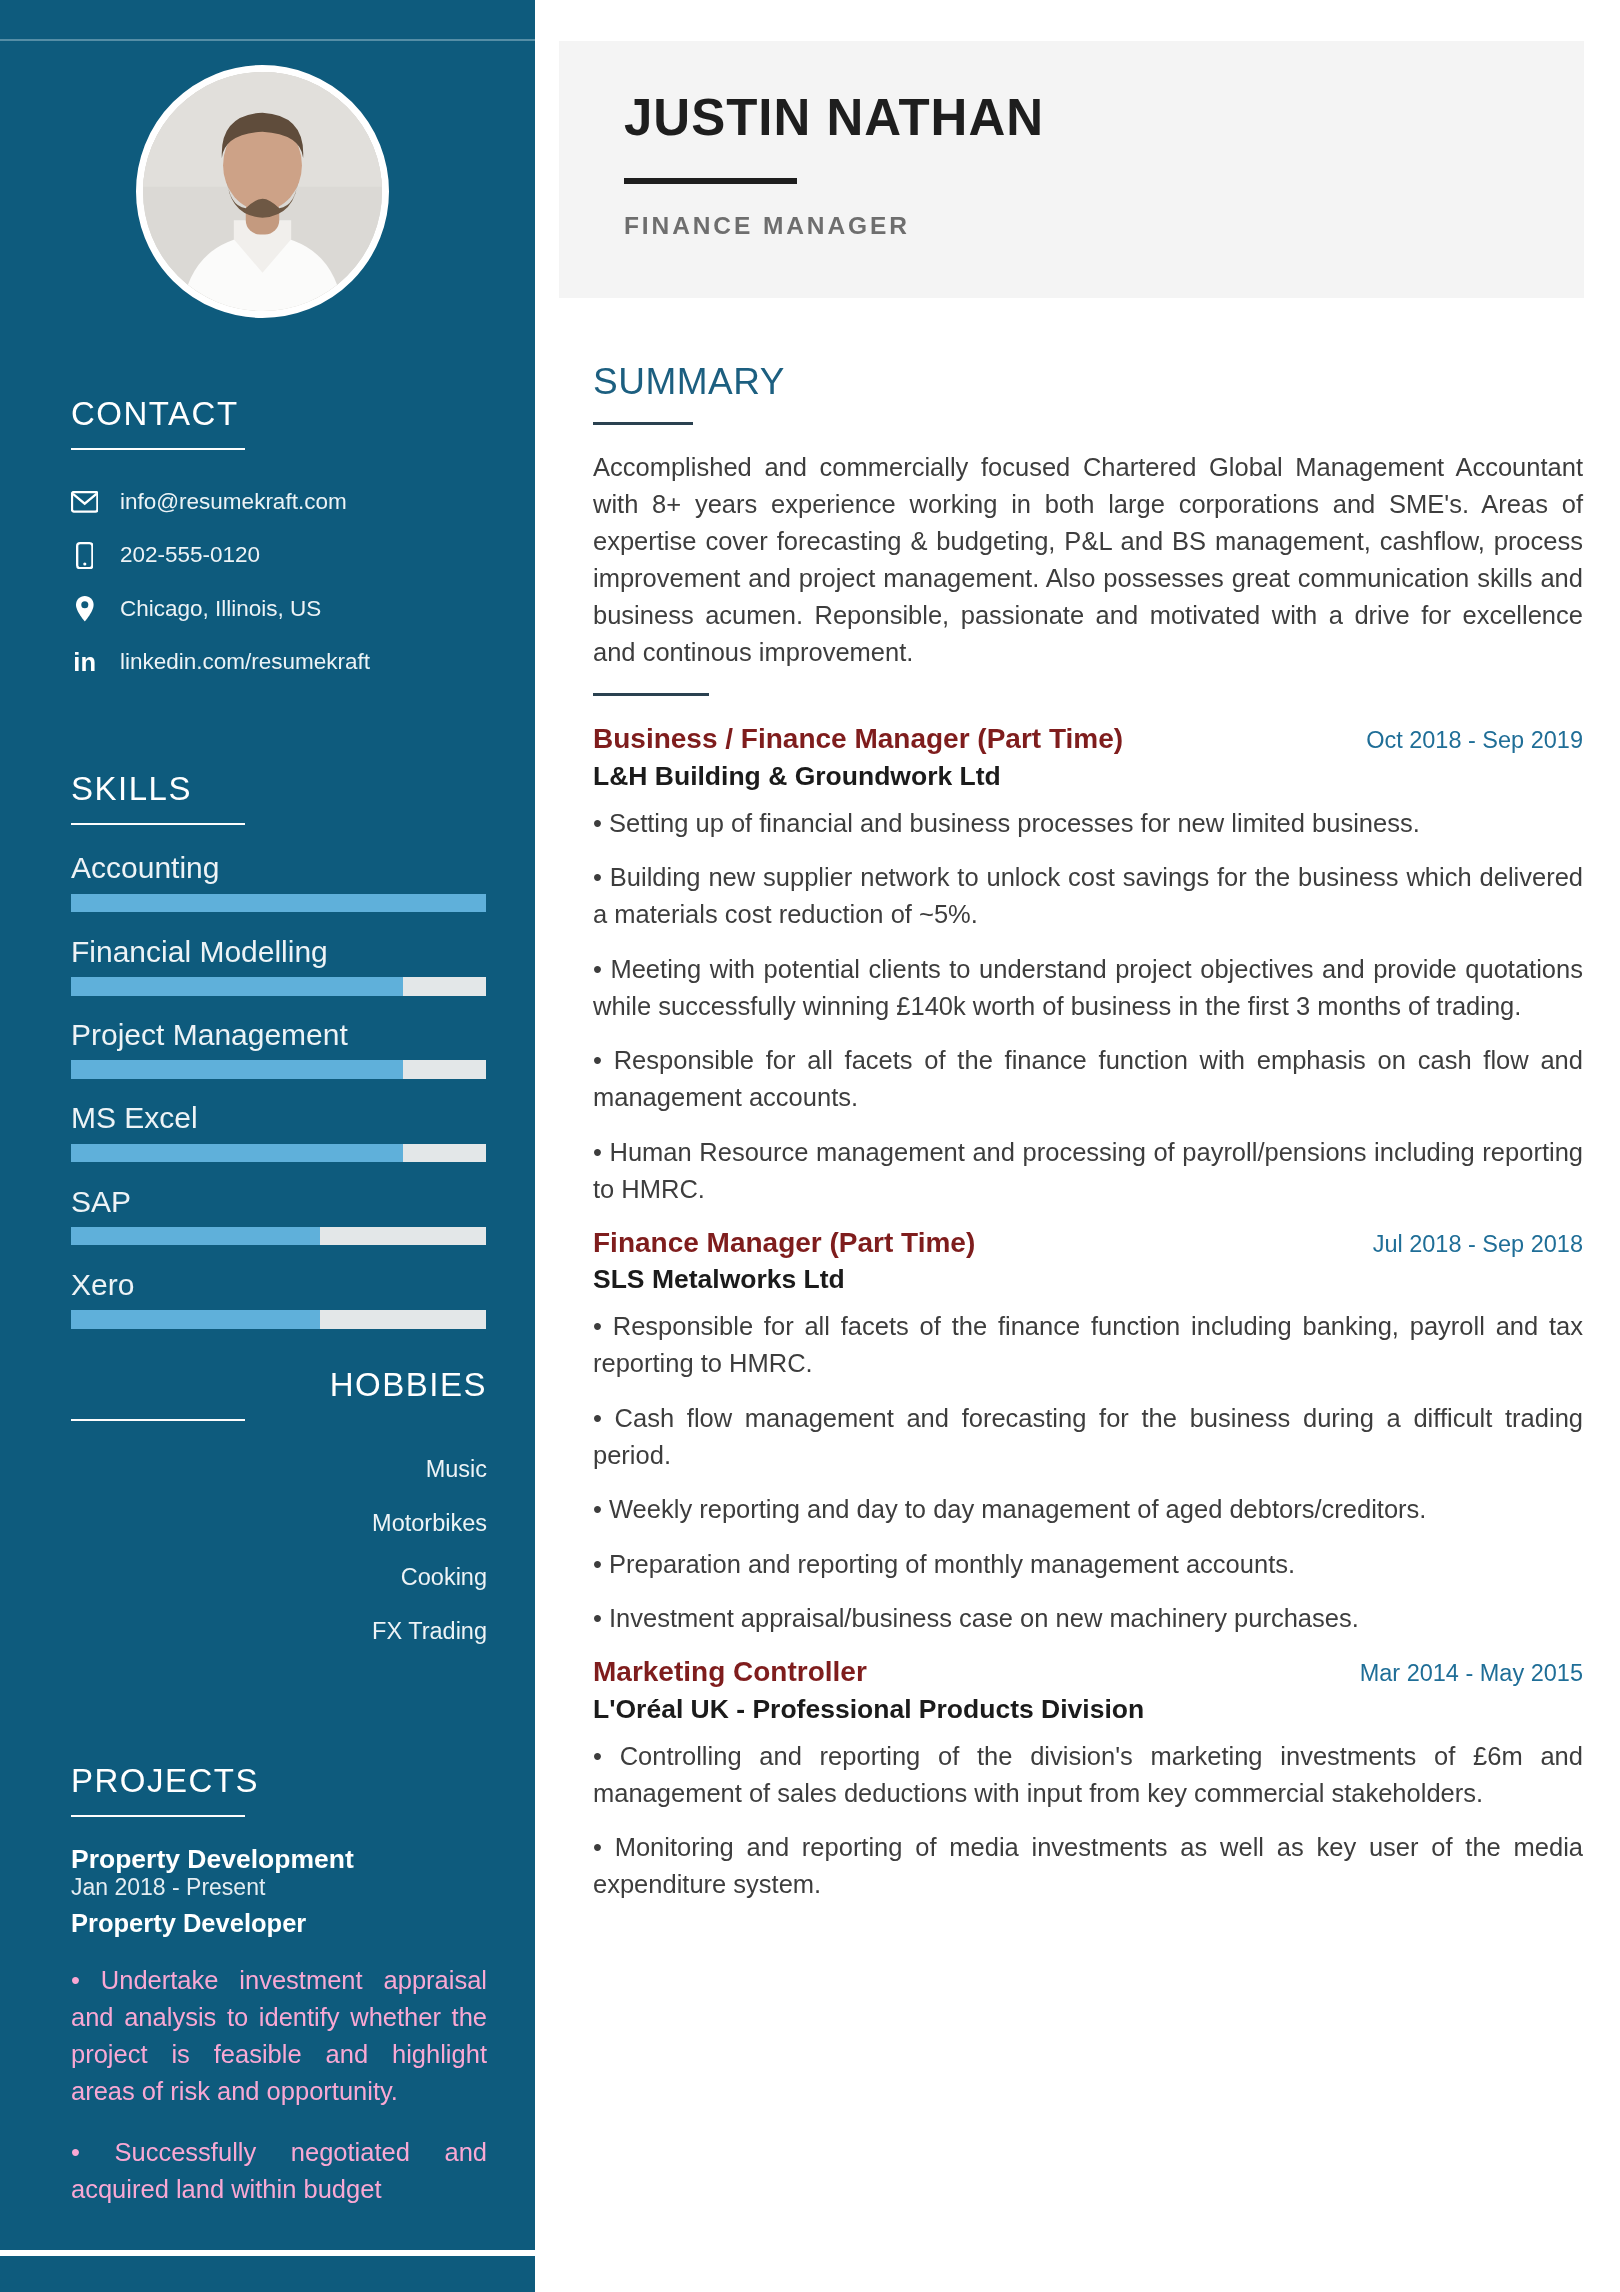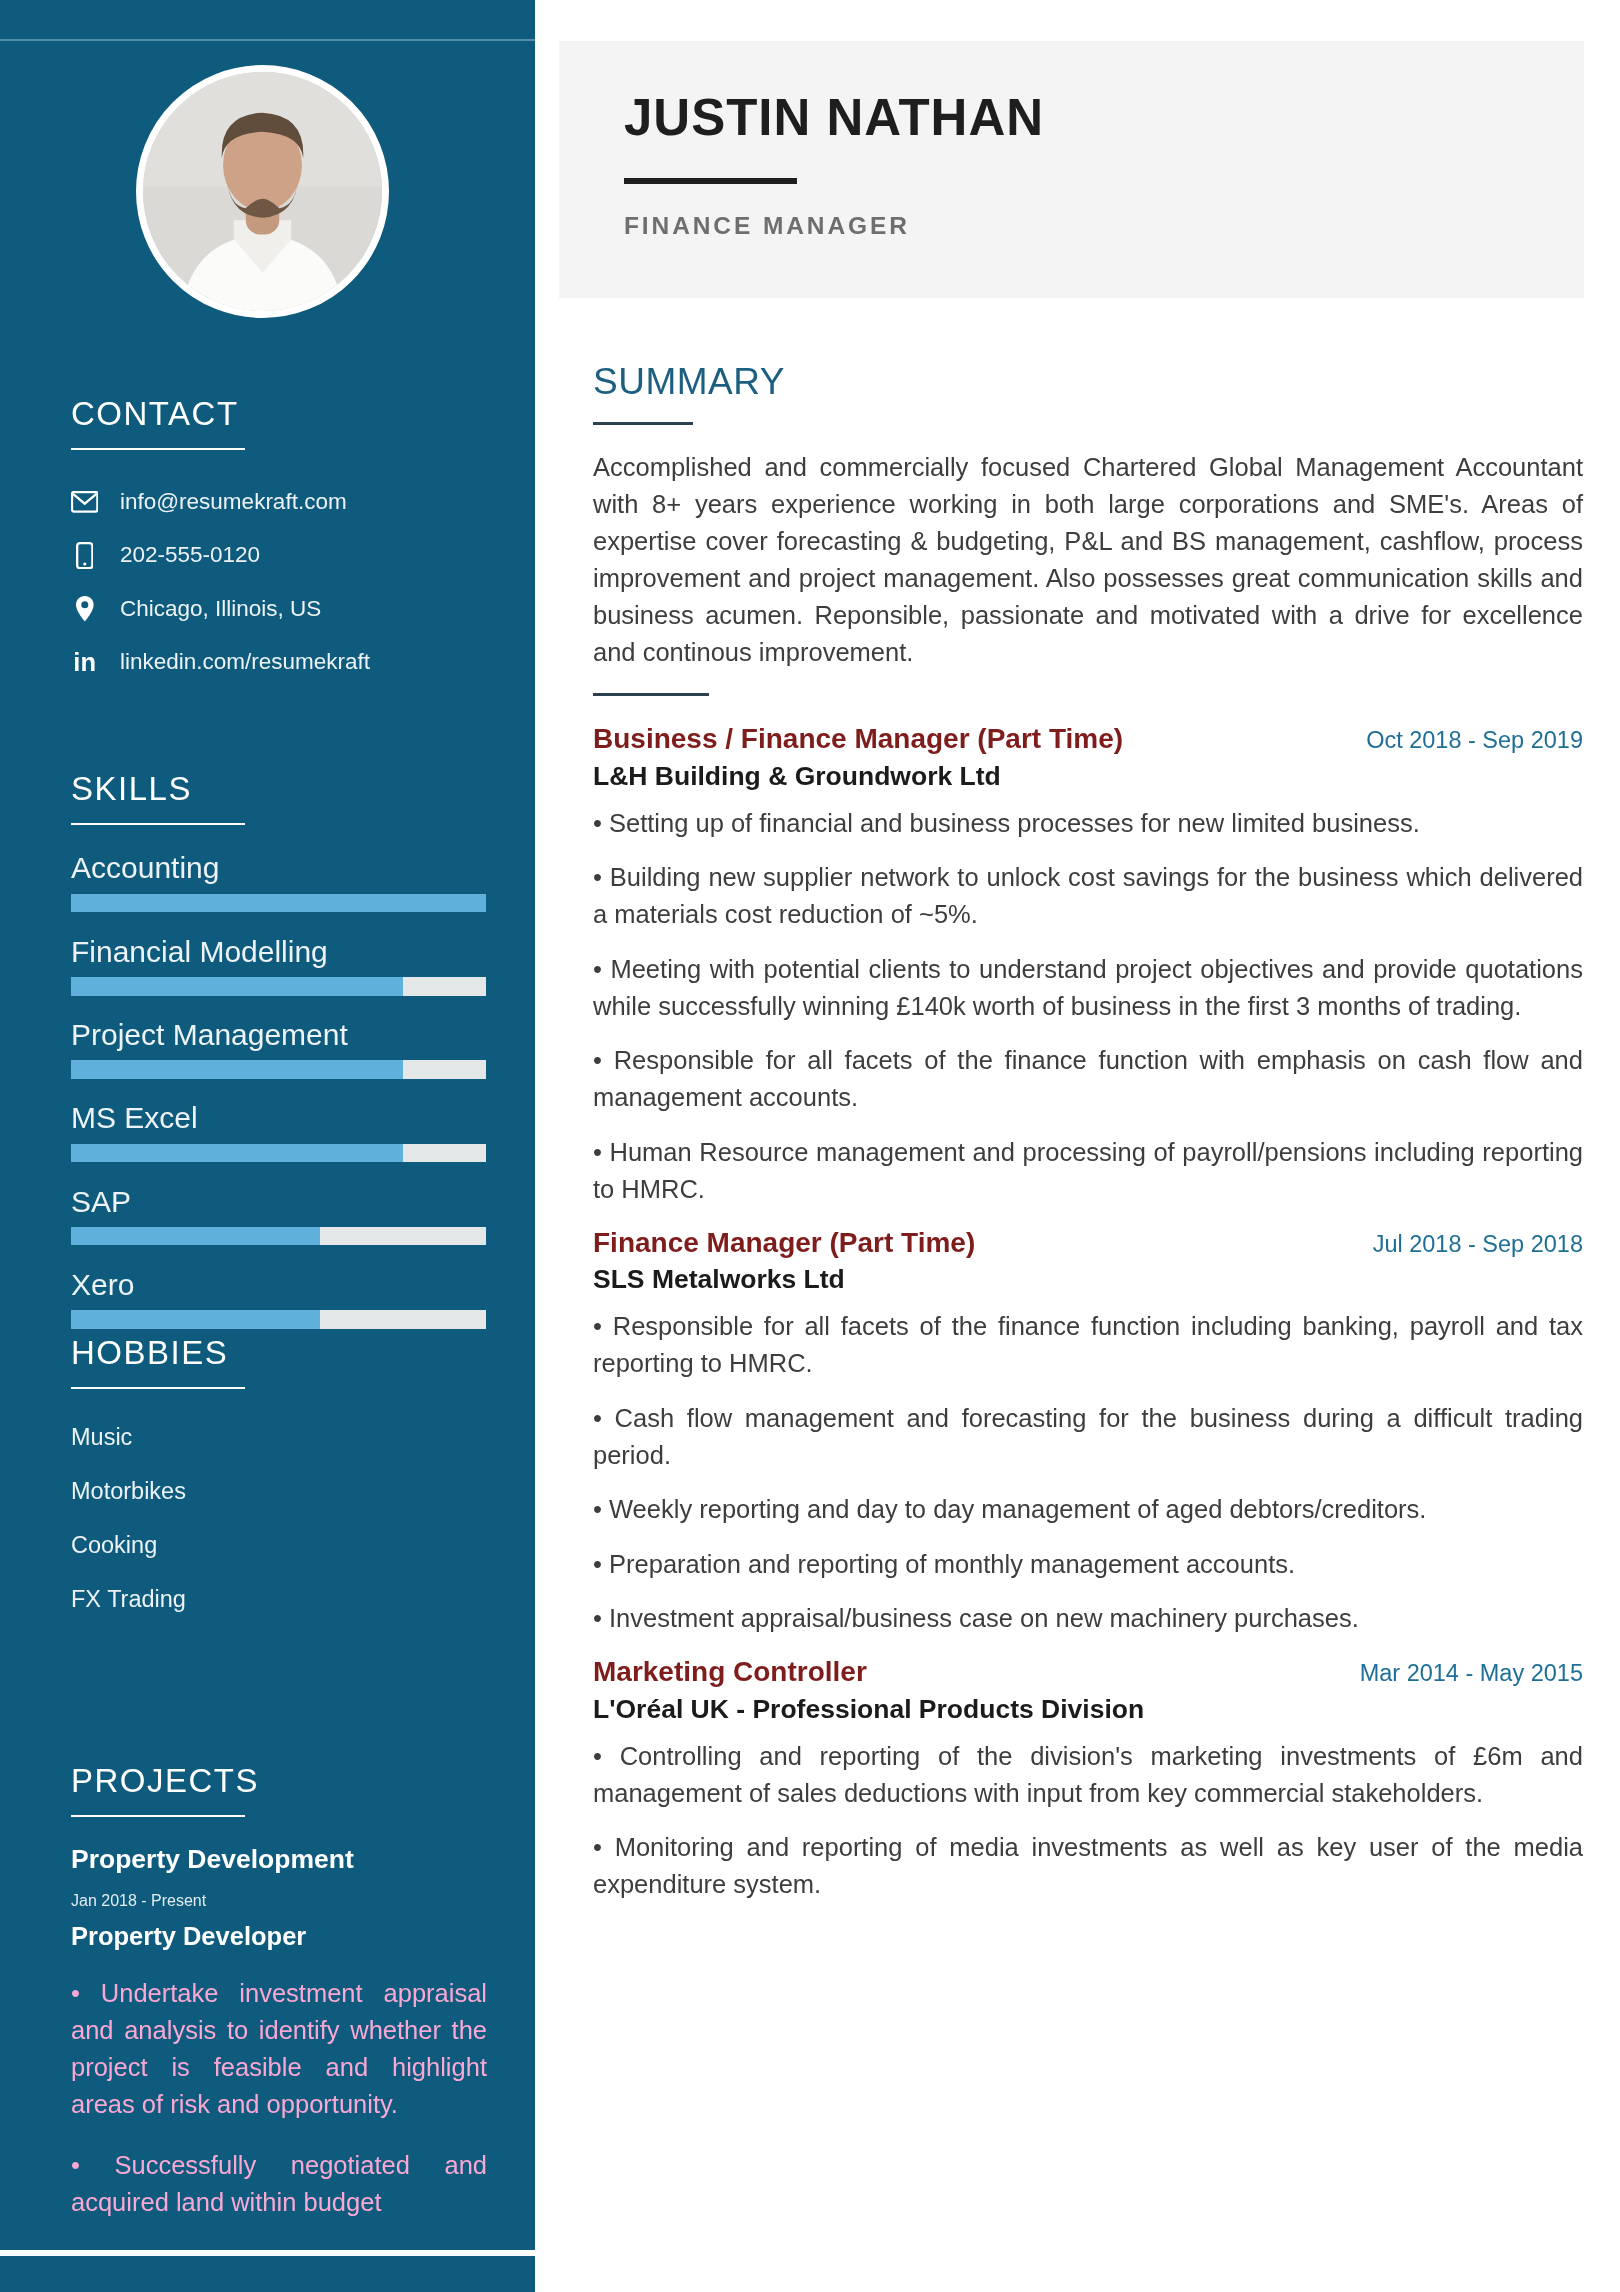--- a/index.html
+++ b/index.html
@@ -24,42 +24,42 @@
   .photo-ring {
     position:absolute; left:136px; top:65px;
     width:253px; height:253px; border-radius:50%;
     border:7.8px solid #ffffff; overflow:hidden;
     background:#d9d7d3;
   }
   .photo-ring svg { width:100%; height:100%; display:block; }
   .side-section { position:absolute; left:71px; width:416px; }
   .sec-contact  { top:397px; }
   .sec-skills   { top:772px; }
-  .sec-hobbies  { top:1336px; }
+  .sec-hobbies  { top:1368px;text-align:right; }
   .sec-projects { top:1764px; }
   .side-heading {
     font-size:33px; font-weight:400; letter-spacing:1.5px;
     color:#ffffff; line-height:1;
   }
   .side-underline { width:174px; height:2.9px; background:#fdfdfd; margin-top:17.6px; }
   .contact-list { margin-top:37px; }
   .contact-row { display:flex; align-items:center; gap:21.6px; margin-bottom:24.5px; height:29px; }
   .contact-row .txt { font-size:22.5px; color:#edf3f6; }
   .cicon { width:27.4px; height:27.4px; flex:0 0 27.4px; display:flex; align-items:center; justify-content:center; }
   .cicon svg { display:block; }
   .in-glyph { font-size:25.5px; font-weight:700; color:#ffffff; line-height:1; }
   .skill-list { margin-top:29px; }
   .skill-row { margin-bottom:25.5px; }
   .skill-label { font-size:30px; color:#edf3f6; line-height:27.4px; }
   .skill-bar { margin-top:11.8px; width:415px; height:18.6px; background:#e3e7e8; }
   .skill-fill { height:100%; background:#5fb0da; }
   .hobby-list { margin-top:35px; }
   .hobby-item { font-size:23.5px; line-height:27.4px; margin-bottom:26.5px; color:#edf3f6; }
   .proj-title { margin-top:27.4px; font-size:26.5px; font-weight:700; color:#ffffff; line-height:29px; }
-  .proj-date  { margin-top:13px; font-size:16px; color:#e4edf2; line-height:27.4px; }
+  .proj-date  { margin-top:0; font-size:23px; color:#e4edf2; line-height:27.4px; }
   .proj-role  { margin-top:7.8px; font-size:25.5px; font-weight:700; color:#ffffff; line-height:29px; }
   .proj-bullets p {
     margin-top:24px; font-size:25.5px; line-height:37px;
     text-align:justify; color:#f9a8d4;
   }
   .side-footer-gap { position:absolute; left:0; top:2250px; width:535px; height:5.9px; background:#ffffff; }
   .side-footer { position:absolute; left:0; top:2256px; width:535px; height:36px; background:#0e5b7d; }
 
   
   .header-box {

